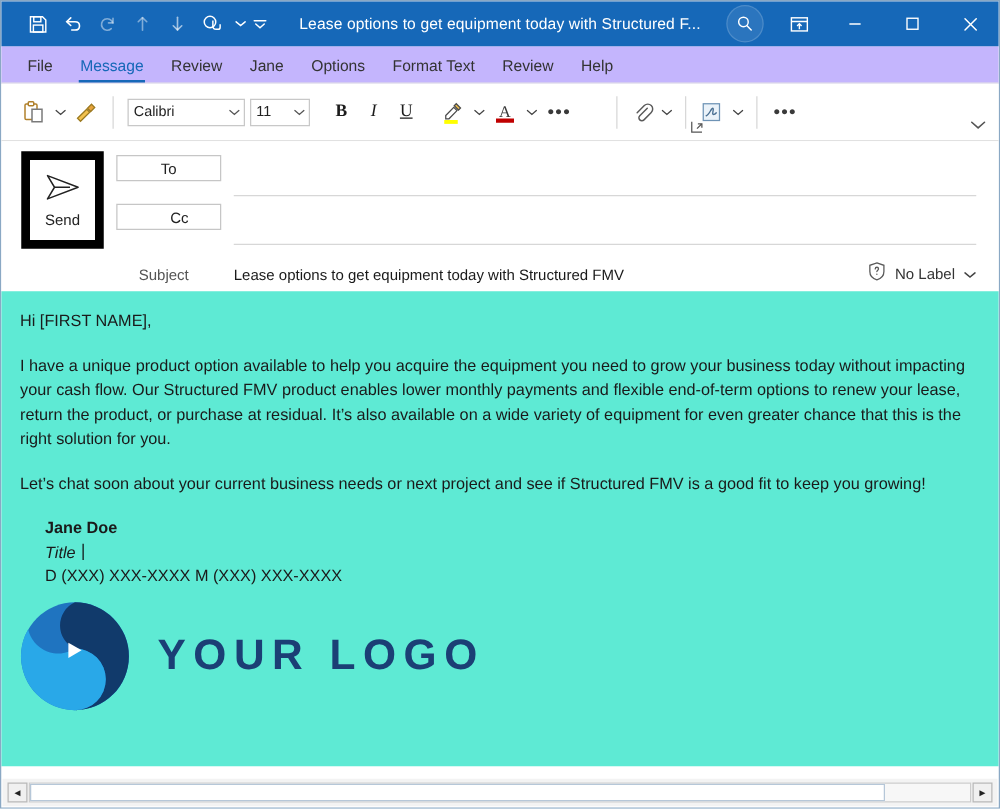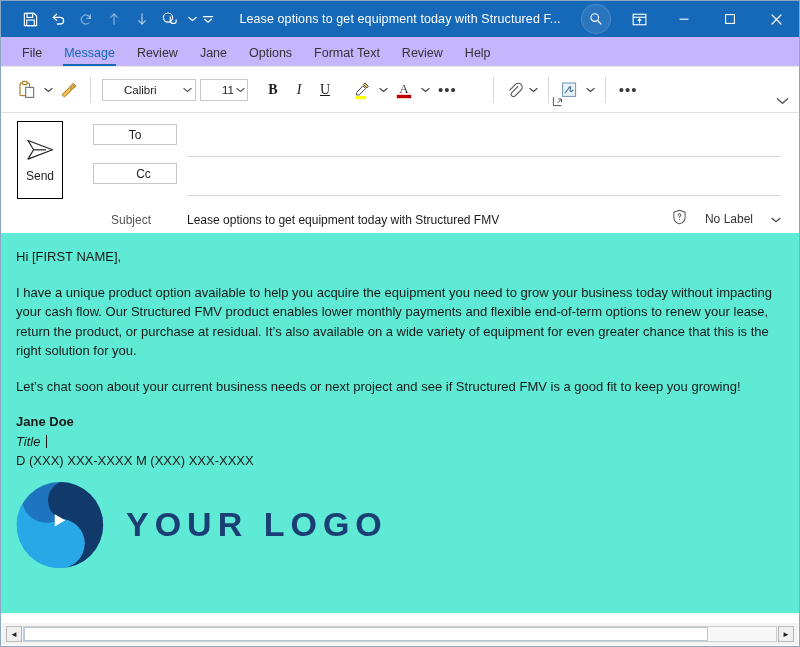--- a/index.html
+++ b/index.html
@@ -137,21 +137,21 @@
     background: #d8d8d8;
     margin: 0 7px;
   }
   .combo {
     height: 22px;
     border: 1px solid #c8c8c8;
     background: #ffffff;
     display: flex; align-items: center;
     font-size: 11.5px;
     color: #222;
-    padding-left: 21px;
+    padding-left: 4px;
     margin-left: 4px;
     cursor: default;
   }
   .combo .val { flex: 1; white-space: nowrap; }
   .combo .cb-caret {
     width: 16px; display: flex; align-items: center; justify-content: center;
   }
   .font-combo { width: 94px; }
   .size-combo { width: 48px; }
   .bold-btn, .ital-btn, .und-btn {
@@ -181,22 +181,22 @@
   
   .header-area {
     position: relative;
     background: #ffffff;
     padding: 8px 0 0 0;
     height: 120px;
   }
   .send-btn {
     position: absolute;
     left: 16px; top: 8px;
-    width: 46px; height: 78px;
-    border: 1px solid #000000;
+    width: 66px; height: 78px;
+    border: 7px solid #000000;
     background: #ffffff;
     display: flex; flex-direction: column;
     align-items: center; justify-content: center;
     gap: 6px;
     cursor: default;
   }
   .send-btn .label { font-size: 12px; color: #222; }
   .field-btn {
     position: absolute;
     left: 92px;
@@ -231,39 +231,39 @@
   .subject-line {
     position: absolute;
     left: 18px; right: 18px;
     top: 121px;
     height: 1px;
     background: #dcdcdc;
   }
   .label-btn {
     position: absolute;
     right: 18px; top: 96px;
-    display: flex; align-items: center; gap: 18px;
+    display: flex; align-items: center; gap: 7px;
     font-size: 12px; color: #333;
     cursor: default;
   }
 
   
   .body-area {
     position: relative;
     background: #5eead4;
     height: 380px;
     padding: 14px 18px 0 15px;
     font-family: "Liberation Sans", sans-serif;
     font-size: 13px;
     color: #1a1a1a;
     line-height: 19.5px;
     overflow: hidden;
   }
   .body-area p { margin: 0 0 16px 0; }
-  .body-area p.tight { margin-bottom: 0; }
+  .body-area p.tight { margin-bottom: 0; margin-left: 20px; }
   .sig-name { font-weight: bold; }
   .sig-title { font-style: italic; }
   .caret-bar {
     display: inline-block;
     width: 1px; height: 13px;
     background: #111;
     vertical-align: -2px;
     margin-left: 6px;
   }
   .logo-row {

